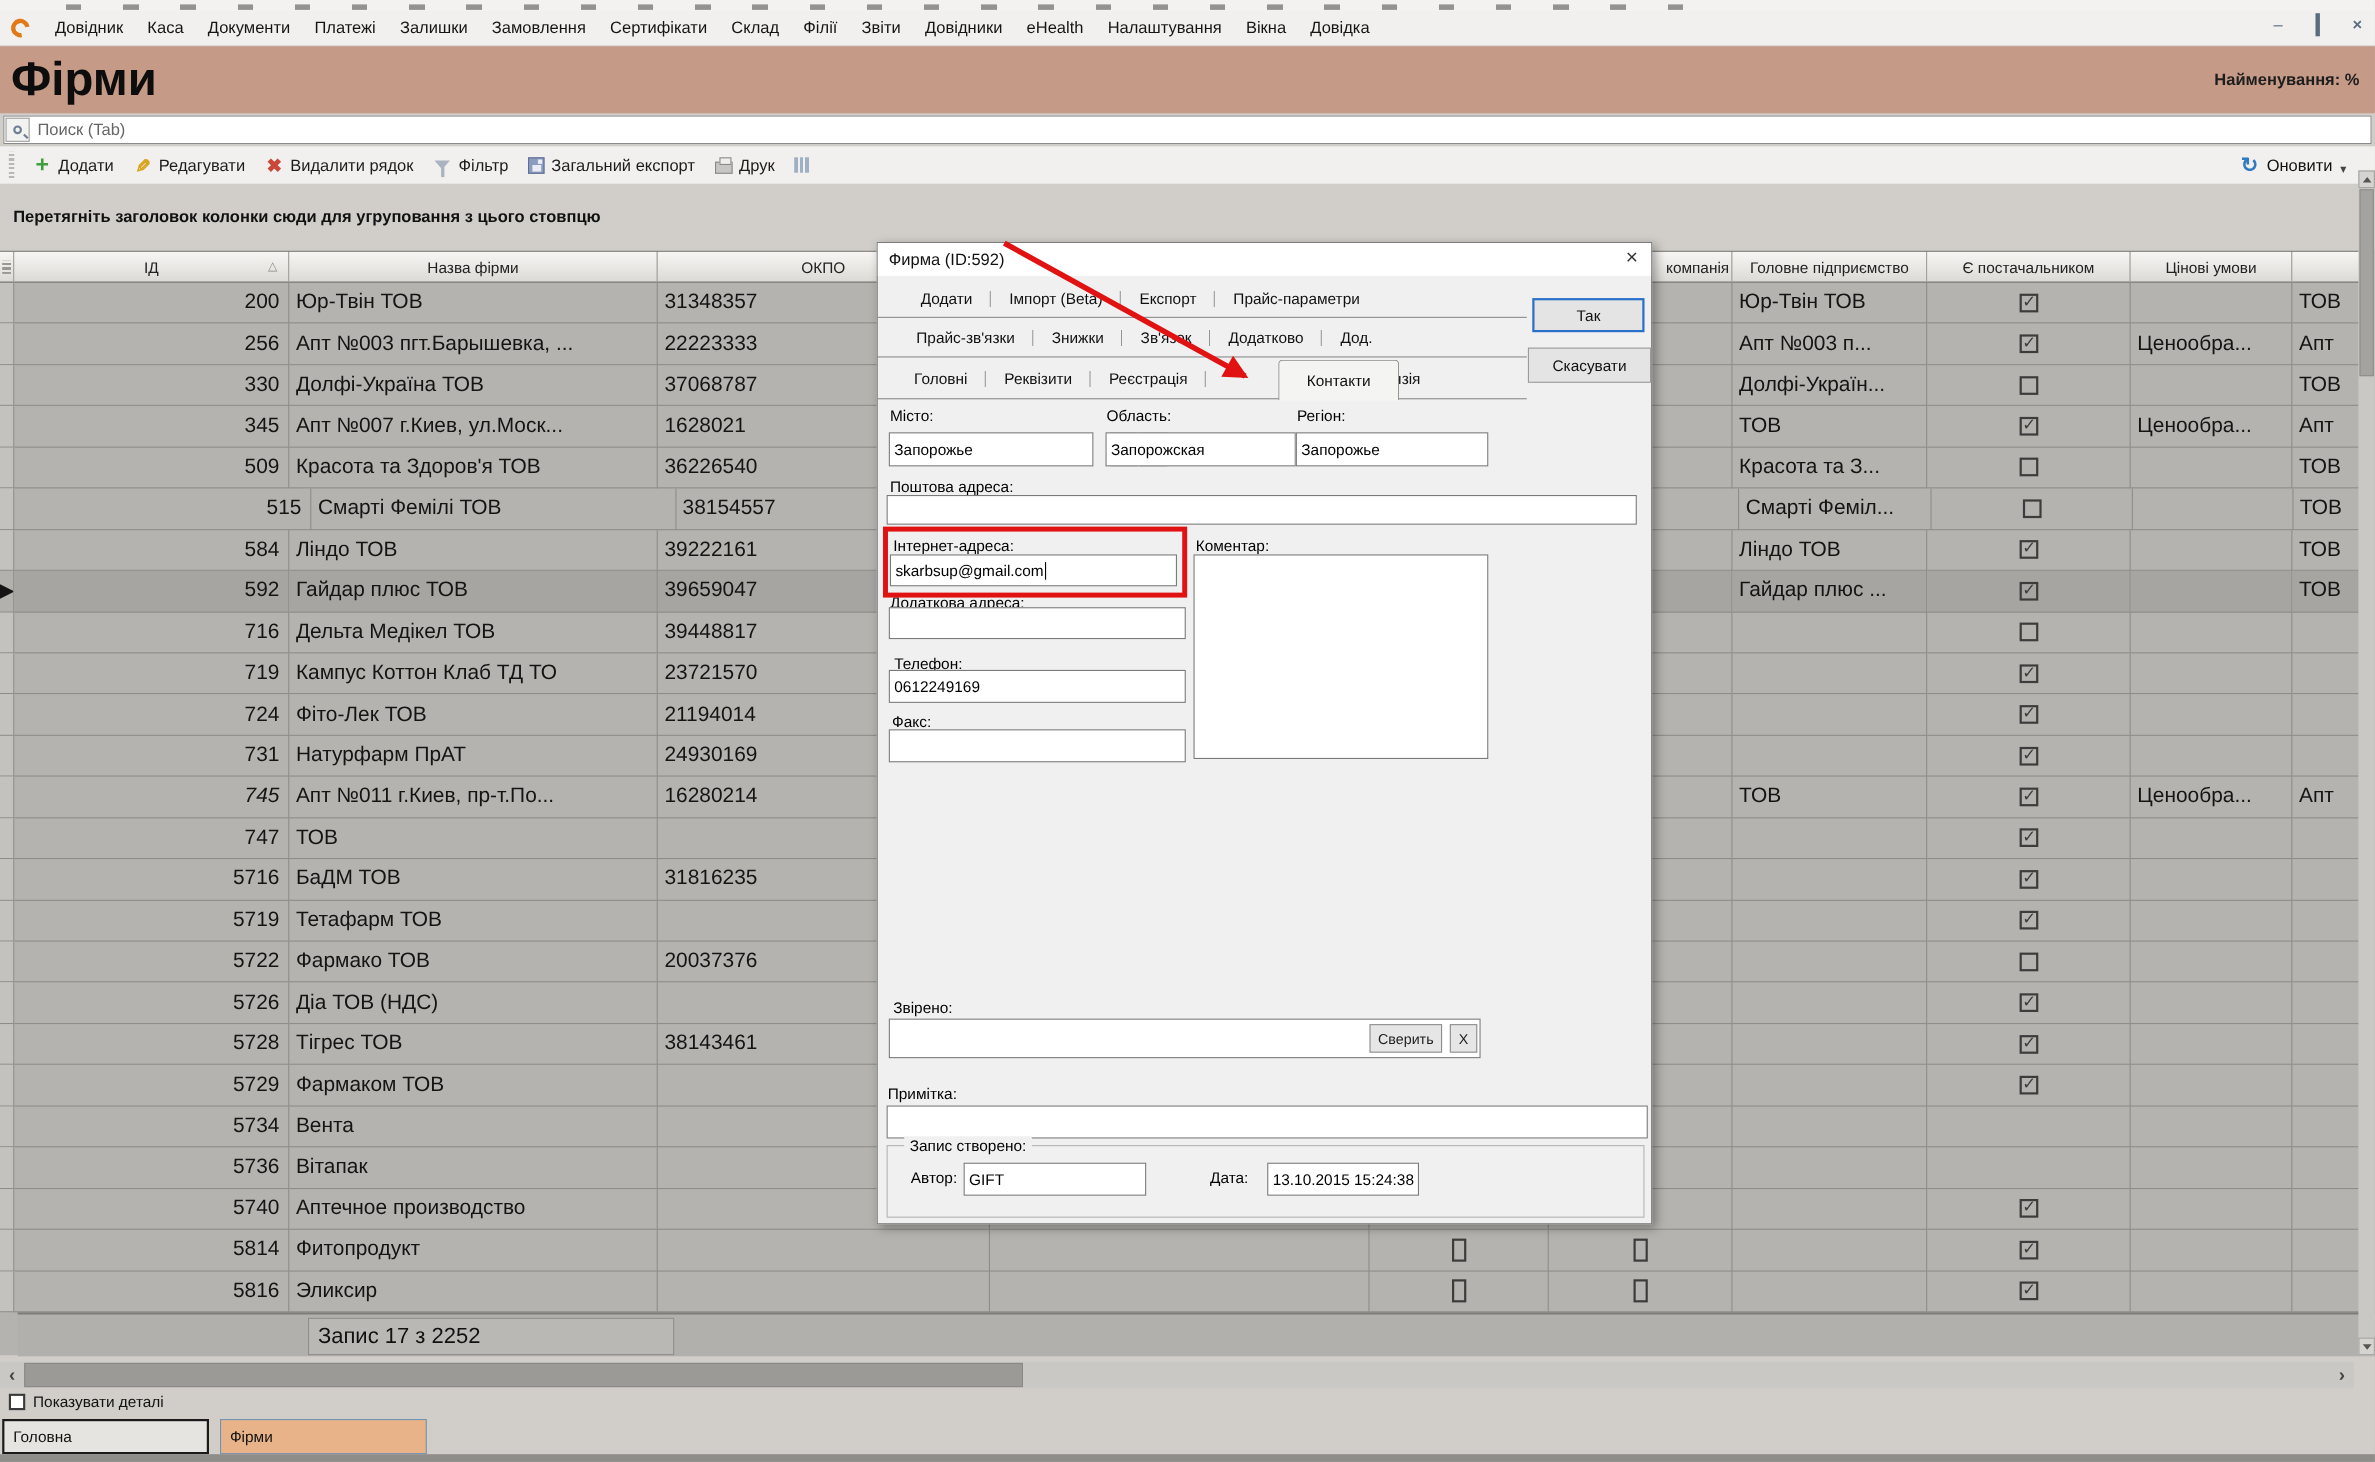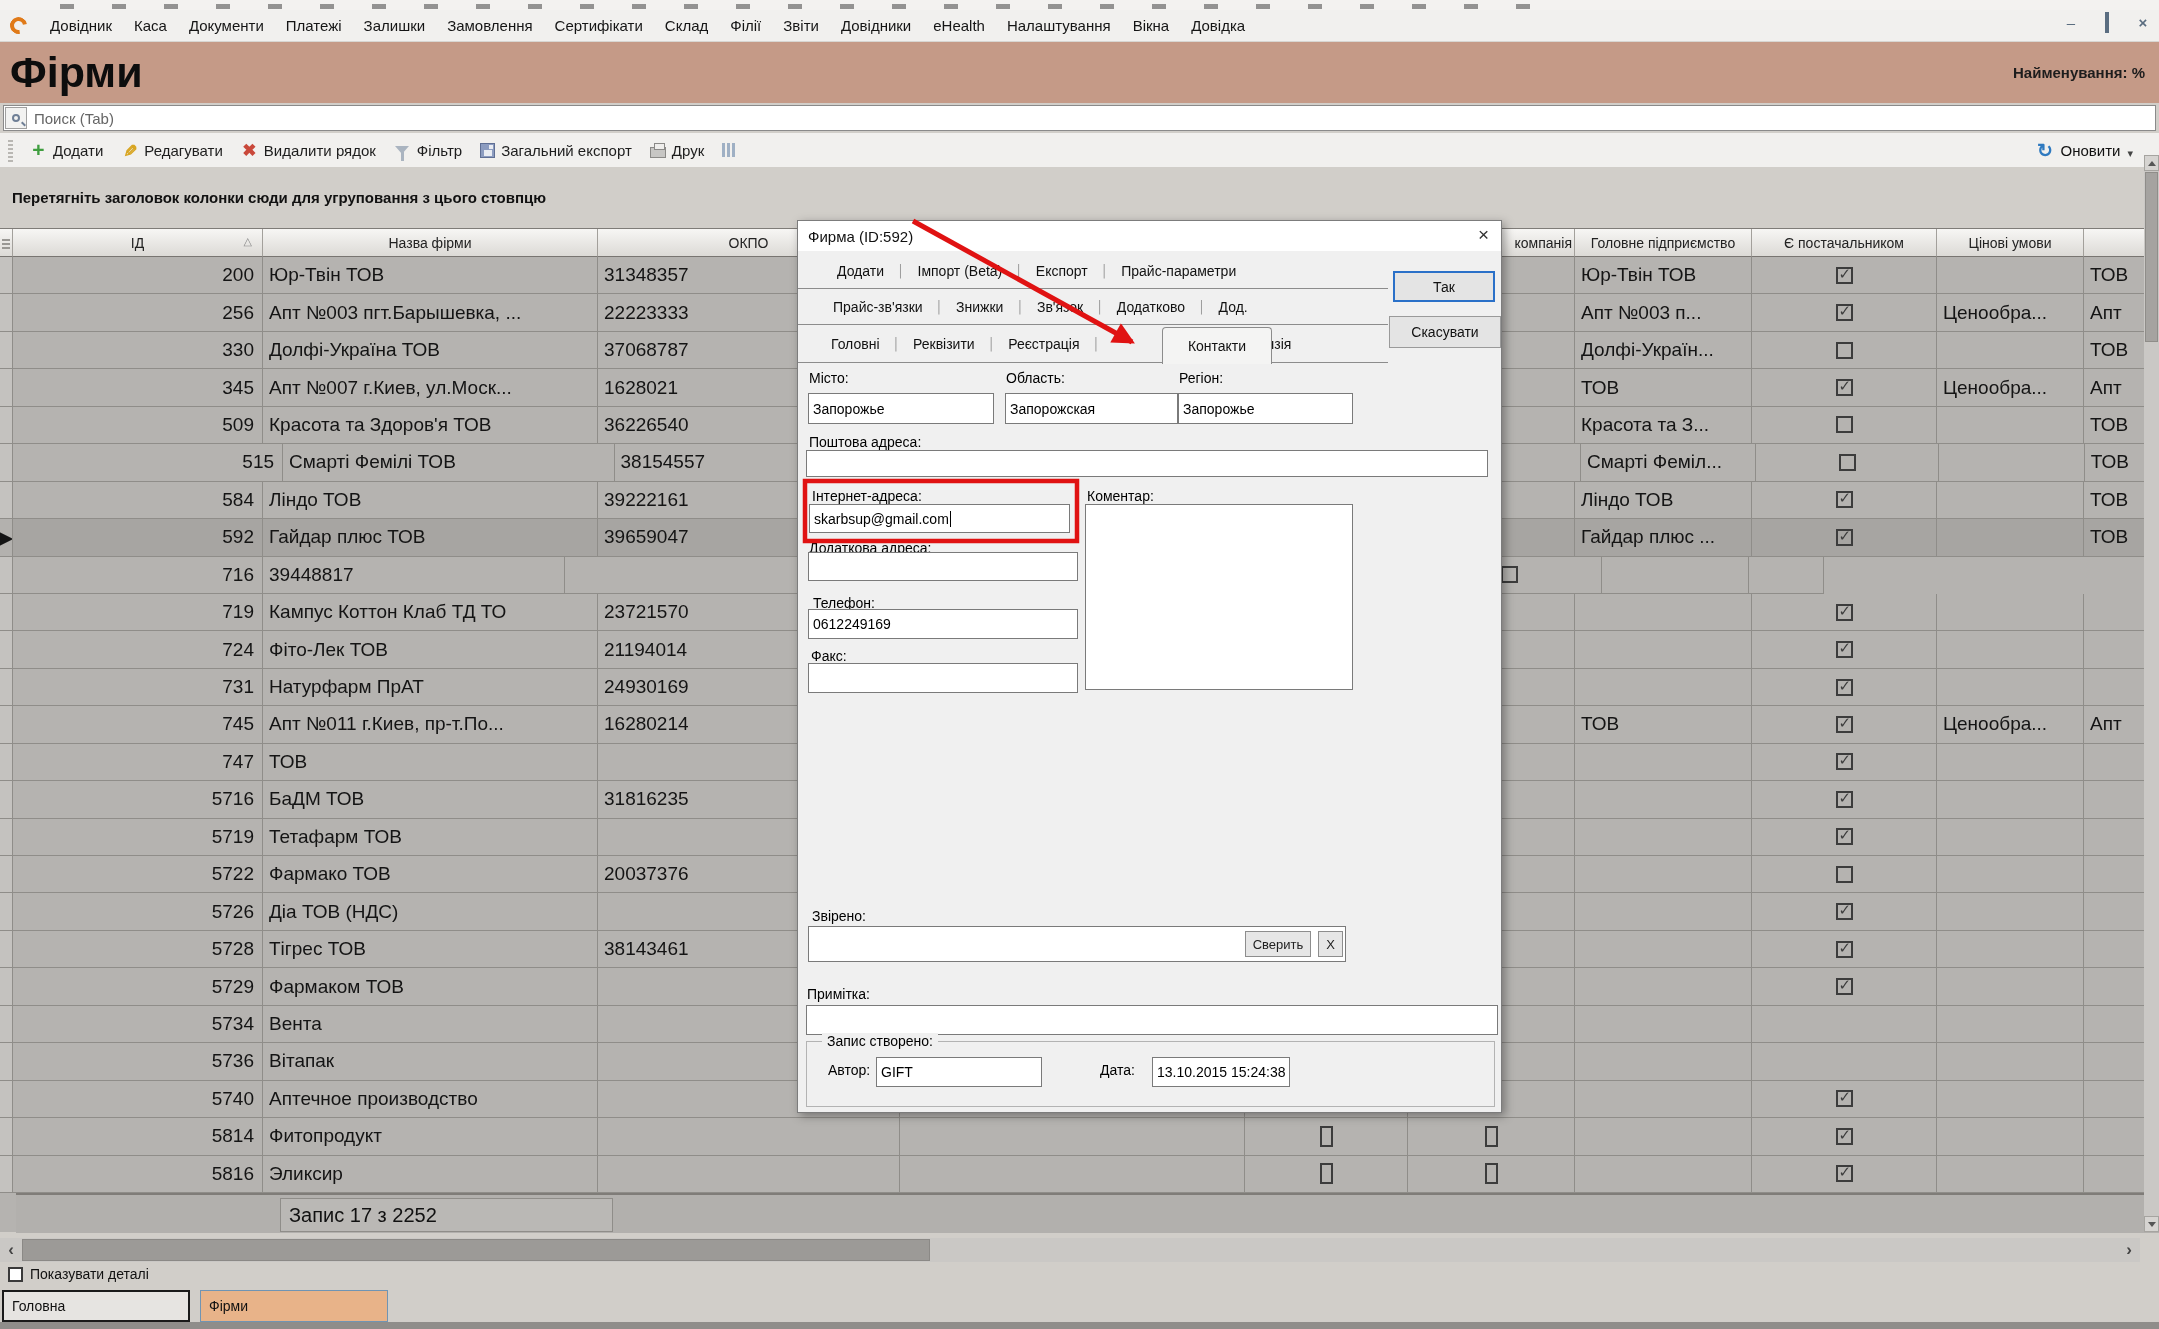--- a/index.html
+++ b/index.html
@@ -385,20 +385,21 @@
           <span class="cb">
             <span class="tick">✓</span>
           </span>
         </div>
         <div class="cell c9" style="width: 147px;"></div>
         <div class="cell c10" style="width: 75px;">ТОВ</div>
       </div>
       <div class="g-row">
         <div class="cell c0" style="width: 13px;"></div>
         <div class="cell c1" style="width: 250px;">716</div>
+        <div class="cell c2" style="width: 335px;">Дельта Медікел ТОВ</div>
         <div class="cell c3" style="width: 302px;">39448817</div>
         <div class="cell c4" style="width: 345px;"></div>
         <div class="cell c5" style="width: 163px;"></div>
         <div class="cell c6" style="width: 167px;"></div>
         <div class="cell c7" style="width: 177px;"></div>
         <div class="cell c8" style="width: 185px;">
           <span class="cb"></span>
         </div>
         <div class="cell c9" style="width: 147px;"></div>
         <div class="cell c10" style="width: 75px;"></div>
@@ -449,21 +450,21 @@
         <div class="cell c8" style="width: 185px;">
           <span class="cb">
             <span class="tick">✓</span>
           </span>
         </div>
         <div class="cell c9" style="width: 147px;"></div>
         <div class="cell c10" style="width: 75px;"></div>
       </div>
       <div class="g-row">
         <div class="cell c0" style="width: 13px;"></div>
-        <div class="cell c1" style="width: 250px;">745</div>
+        <div class="cell c1" style="width: 250px; font-style: italic;">745</div>
         <div class="cell c2" style="width: 335px;">Апт №011 г.Киев, пр-т.По...</div>
         <div class="cell c3" style="width: 302px;">16280214</div>
         <div class="cell c4" style="width: 345px;"></div>
         <div class="cell c5" style="width: 163px;"></div>
         <div class="cell c6" style="width: 167px;"></div>
         <div class="cell c7" style="width: 177px;">ТОВ</div>
         <div class="cell c8" style="width: 185px;">
           <span class="cb">
             <span class="tick">✓</span>
           </span>

